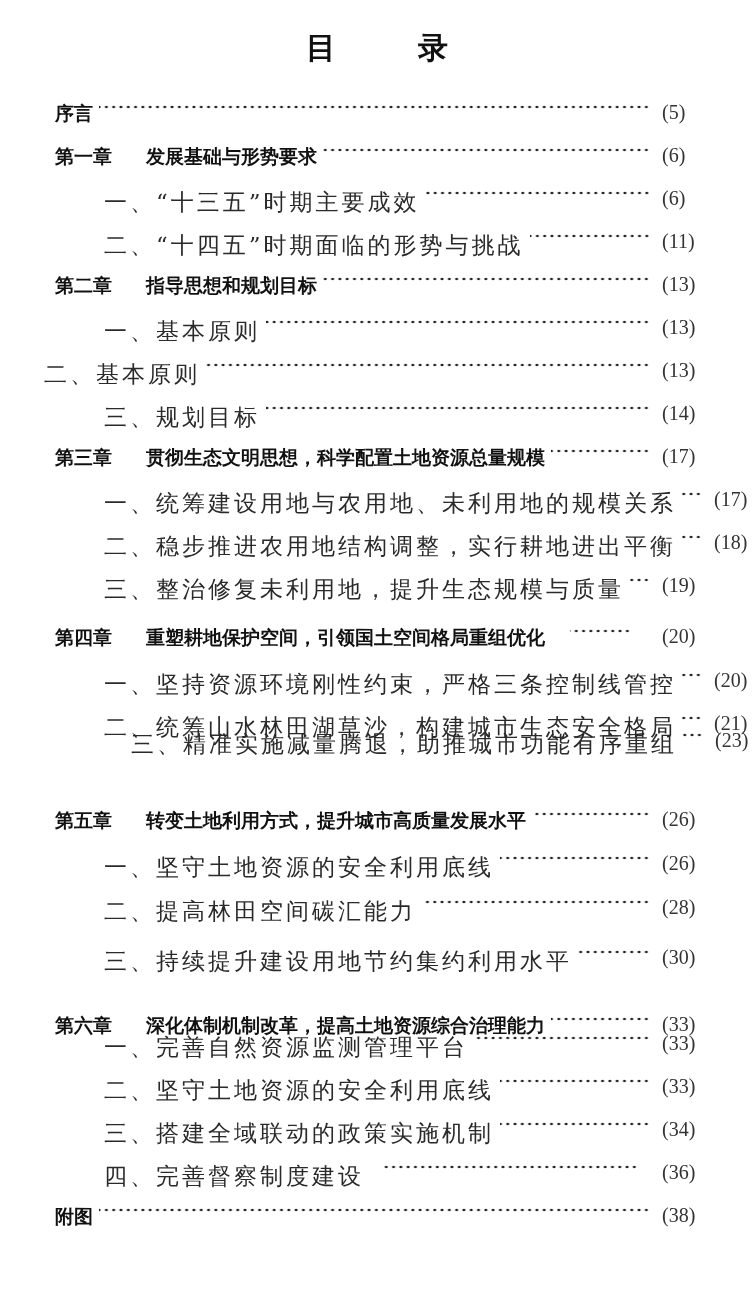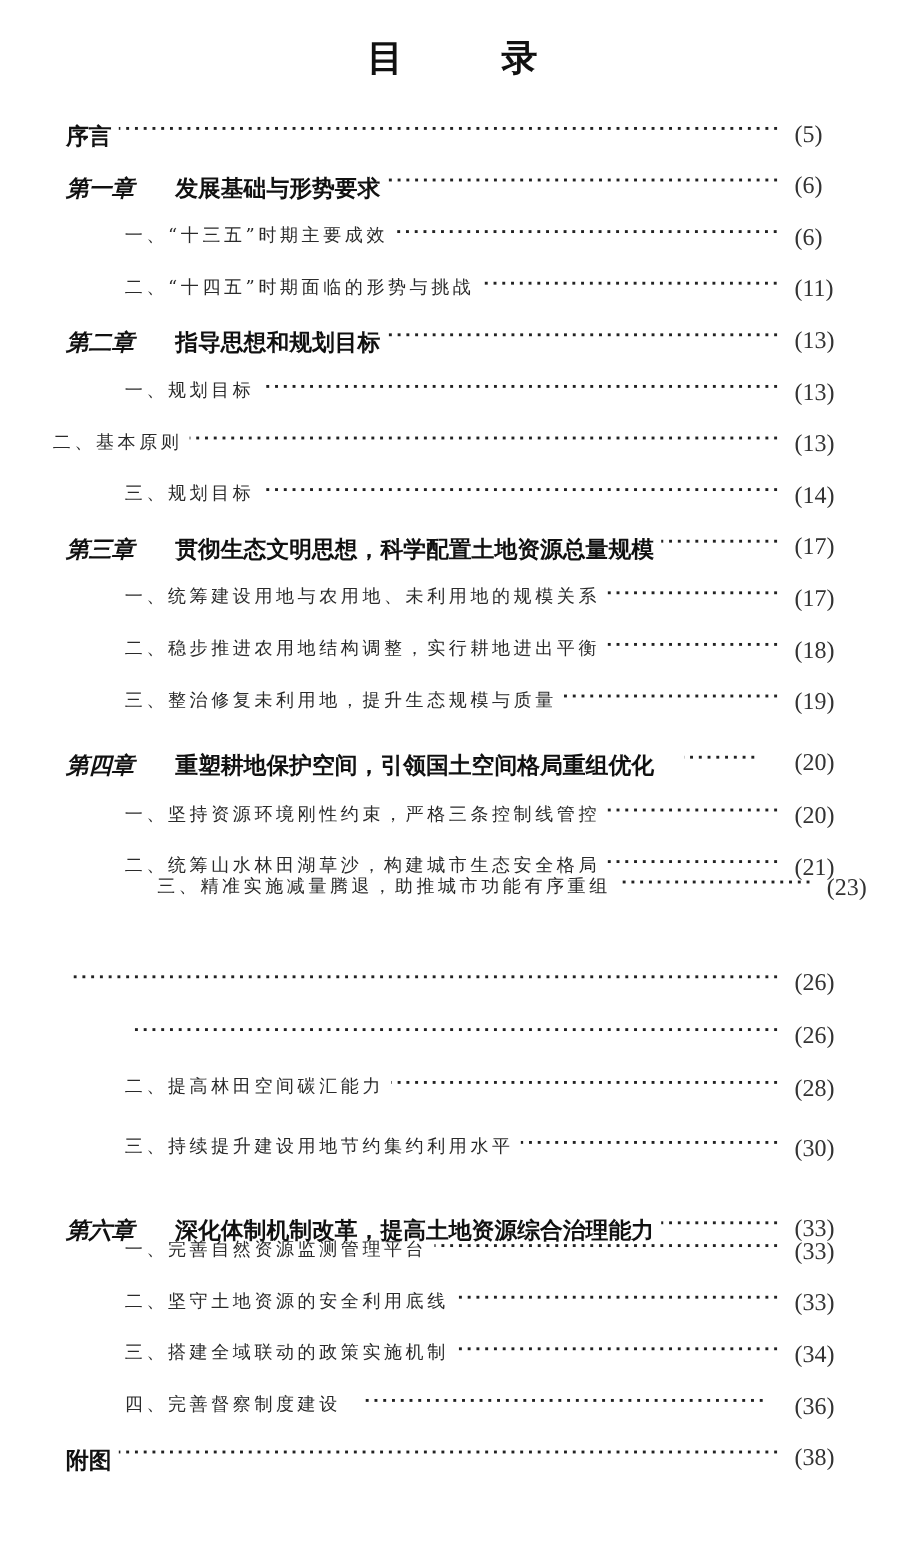--- a/index.html
+++ b/index.html
@@ -1,26 +1,26 @@
 <!DOCTYPE html>
 <html><head>
 <meta charset="utf-8">
 <style>
   html, body { margin: 0; padding: 0; background: #ffffff; }
   body { width: 754px; height: 1293px; position: relative; overflow: hidden;
          font-family: "DejaVu Serif", "Liberation Serif", serif; color: #1a1a1a; }
   .title { position: absolute; top: 28px; left: 0; width: 754px; text-align: center;
            font-size: 30px; font-weight: bold; letter-spacing: 26px; text-indent: 26px; color: #111; }
   .row { position: absolute; left: 0; width: 720px; height: 30px; display: flex; }
-  .row .label { white-space: nowrap; font-size: 15px; flex: 0 0 auto; }
+  .row .label { white-space: nowrap; font-size: 23px; flex: 0 0 auto; }
   .row.chapter .label { font-weight: bold; color: #111; font-size: 19px; }
   .row.chapter { padding-left: 55px; box-sizing: border-box; }
   .row.section { padding-left: 104px; box-sizing: border-box; }
   .row.section .label { color: #2a2a2a; letter-spacing: 3px; }
-  .chap-num { display: inline-block; width: 91px; font-style: italic; }
+  .chap-num { display: inline-block; width: 91px; }
   .leader { flex: 1 1 auto; height: 4px; margin: 4px 12px 0 6px; min-width: 20px;
             background-image: radial-gradient(circle, #222 1.3px, transparent 1.6px);
             background-size: 7.3px 4px; background-repeat: repeat-x; background-position: right center; }
   .page { flex: 0 0 auto; width: 58px; font-family: "Liberation Serif", serif; font-size: 20px;
           color: #333; text-align: left; margin-right: 0; }
 </style>
 </head>
 <body>
 
 <div class="title">目　录</div>
@@ -45,21 +45,21 @@
       <span class="label"><span>二、“十四五”时期面临的形势与挑战</span></span>
       <span class="leader"></span>
       <span class="page">(11)</span>
     </div>
     <div class="row chapter" style="top: 273px;">
       <span class="label"><span class="chap-num">第二章</span><span>指导思想和规划目标</span></span>
       <span class="leader"></span>
       <span class="page">(13)</span>
     </div>
     <div class="row section" style="top: 316px;">
-      <span class="label"><span>一、规划目标</span></span>
+      <span class="label"><span>一、基本原则</span></span>
       <span class="leader"></span>
       <span class="page">(13)</span>
     </div>
     <div class="row section" style="top: 359px; padding-left: 44px;">
       <span class="label"><span>二、基本原则</span></span>
       <span class="leader"></span>
       <span class="page">(13)</span>
     </div>
     <div class="row section" style="top: 402px;">
       <span class="label"><span>三、规划目标</span></span>
@@ -100,24 +100,26 @@
       <span class="label"><span>二、统筹山水林田湖草沙，构建城市生态安全格局</span></span>
       <span class="leader"></span>
       <span class="page">(21)</span>
     </div>
     <div class="row section" style="top: 729px; margin-left: 27px;">
       <span class="label"><span>三、精准实施减量腾退，助推城市功能有序重组</span></span>
       <span class="leader"></span>
       <span class="page">(23)</span>
     </div>
     <div class="row chapter" style="top: 808px;">
+      <span class="label"><span class="chap-num">第五章</span><span>转变土地利用方式，提升城市高质量发展水平</span></span>
       <span class="leader"></span>
       <span class="page">(26)</span>
     </div>
     <div class="row section" style="top: 852px;">
+      <span class="label"><span>一、坚守土地资源的安全利用底线</span></span>
       <span class="leader"></span>
       <span class="page">(26)</span>
     </div>
     <div class="row section" style="top: 896px;">
       <span class="label"><span>二、提高林田空间碳汇能力</span></span>
       <span class="leader"></span>
       <span class="page">(28)</span>
     </div>
     <div class="row section" style="top: 946px;">
       <span class="label"><span>三、持续提升建设用地节约集约利用水平</span></span>

